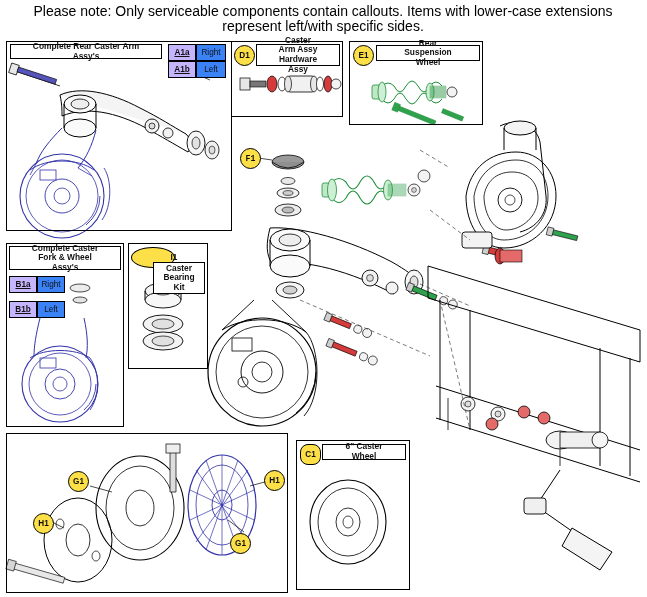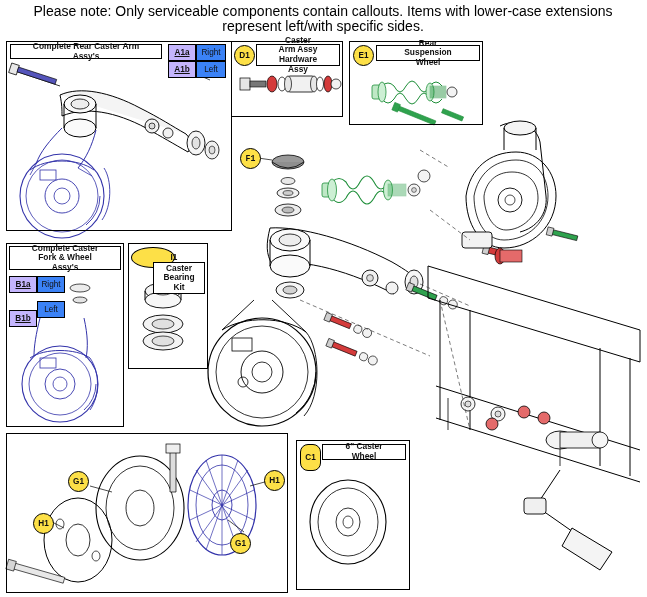--- a/index.html
+++ b/index.html
@@ -382,31 +382,31 @@
   <div class="titlebox" style="left:256px; top:44px; width:84px; height:22px;">Caster Arm Assy Hardware Assy</div>
 
   <div class="panel" style="left:349px; top:41px; width:134px; height:84px;"></div>
   <div class="bubble" style="left:353px; top:45px; width:21px; height:21px;">E1</div>
   <div class="titlebox" style="left:376px; top:45px; width:104px; height:16px;">Rear Suspension Wheel</div>
 
   <div class="panel" style="left:6px; top:243px; width:118px; height:184px;"></div>
   <div class="titlebox" style="left:9px; top:246px; width:112px; height:24px;">Complete Caster Fork &amp; Wheel Assy's</div>
   <div class="tagcell" style="left:9px; top:276px; width:28px; height:17px;text-align:right;">B1a</div>
   <div class="plaincell" style="left:37px; top:276px; width:28px; height:17px;">Right</div>
-  <div class="tagcell" style="left:9px; top:301px; width:28px; height:17px;margin-top:9px;">B1b</div>
+  <div class="tagcell" style="left:9px; top:301px; width:28px; height:17px;">B1b</div>
   <div class="plaincell" style="left:37px; top:301px; width:28px; height:17px;">Left</div>
 
   <div class="panel" style="left:128px; top:243px; width:80px; height:126px;"></div>
   <div class="bubble" style="left:131px; top:247px; width:21px; height:21px;padding-left:42px;">I1</div>
   <div class="titlebox" style="left:153px; top:246px; width:52px; height:32px;margin-top:16px;">Caster Bearing Kit</div>
 
   <div class="panel" style="left:6px; top:433px; width:282px; height:160px;"></div>
 
   <div class="panel" style="left:296px; top:440px; width:114px; height:150px;"></div>
-  <div class="bubble" style="left:300px; top:444px; width:21px; height:27px;border-radius:8px;">C1</div>
+  <div class="bubble" style="left:300px; top:444px; width:21px; height:21px;border-radius:8px;">C1</div>
   <div class="titlebox" style="left:322px; top:444px; width:84px; height:16px;">6" Caster Wheel</div>
 
   <div class="bubble" style="left:240px; top:148px; width:21px; height:21px;font-family:Liberation Mono, monospace;">F1</div>
   <div class="bubble" style="left:68px; top:471px; width:21px; height:21px;">G1</div>
   <div class="bubble" style="left:230px; top:533px; width:21px; height:21px;">G1</div>
   <div class="bubble" style="left:264px; top:470px; width:21px; height:21px;">H1</div>
   <div class="bubble" style="left:33px; top:513px; width:21px; height:21px;">H1</div>
 
 </div>
 

